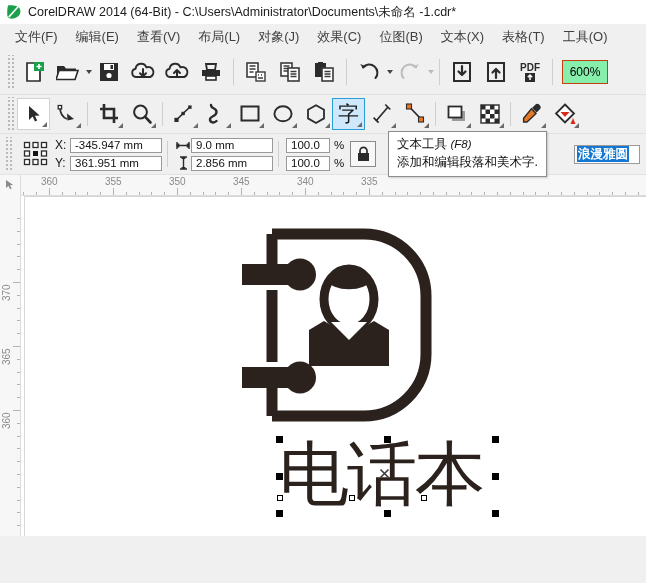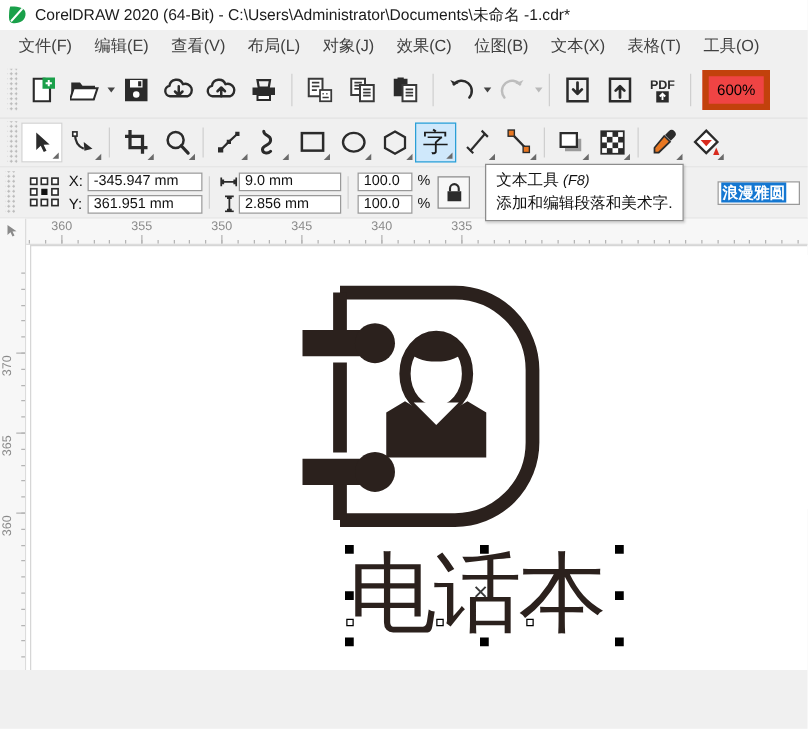--- a/index.html
+++ b/index.html
@@ -25,21 +25,21 @@
   .toolbar{height:44px;background:#f0f0f0;display:flex;align-items:center;padding-left:6px;
     border-bottom:1px solid #e2e2e2;position:relative;}
   .grip{width:8px;height:34px;flex:none;margin-right:3px;
     background-image:radial-gradient(#b9b9b9 1px, transparent 1px);
     background-size:4px 4px;background-position:1px 2px;}
   .tb-btn{width:34px;height:34px;display:flex;align-items:center;justify-content:center;flex:none;cursor:default;}
   .tb-sep{width:1px;height:26px;background:#cfcfcf;margin:0 5px;flex:none;}
   .caret{width:0;height:0;border-left:3.5px solid transparent;border-right:3.5px solid transparent;
     border-top:4px solid #444;margin-left:1px;}
   .caret.dim{border-top-color:#b9b9b9;}
-  .zoombox{width:44px;height:22px;border:5px solid #c2410c;background:#ef4444;display:flex;align-items:center;
+  .zoombox{width:44px;height:22px;border:1px solid #c2410c;background:#86efac;display:flex;align-items:center;
     justify-content:center;font-size:12px;color:#000;margin-left:4px;flex:none;text-align:center;}
 
   
   .toolrow{height:38px;background:#f0f0f0;display:flex;align-items:center;padding-left:6px;
     border-bottom:1px solid #e2e2e2;}
   .tool{width:33px;height:32px;display:flex;align-items:center;justify-content:center;position:relative;flex:none;cursor:default;}
   .tool.sel{background:#cfe8fb;border:1px solid #2a9fd6;box-sizing:border-box;}
   .tool.act{background:#ffffff;border:1px solid #d2d2d2;box-sizing:border-box;}
   .flyout{position:absolute;right:2px;bottom:2px;width:0;height:0;
     border-left:5px solid transparent;border-bottom:5px solid #6a6a6a;}
@@ -108,21 +108,21 @@
 
 <div class="app">
 
   <div class="titlebar">
     <span class="logo">
       <svg width="16" height="16" viewBox="0 0 16 16">
         <path d="M2.2 1.2 C7 1 14 1.4 14.4 6.6 C14.8 12 10 15 4.6 14.6 C2.4 14.4 1.2 13 1.2 10 C1.2 6 1.4 3 2.2 1.2 Z" fill="#1aa04a"></path>
         <path d="M3.2 12.6 L11.6 3.2" stroke="#ffffff" stroke-width="1.6" fill="none" stroke-linecap="round"></path>
       </svg>
     </span>
-    <span class="title-text">CorelDRAW 2020 (64-Bit) - C:\Users\Administrator\Documents\未命名 -1.cdr*</span>
+    <span class="title-text">CorelDRAW 2014 (64-Bit) - C:\Users\Administrator\Documents\未命名 -1.cdr*</span>
   </div>
 
   <div class="menubar">
     <span class="menuitem">文件(F)</span>
     <span class="menuitem">编辑(E)</span>
     <span class="menuitem">查看(V)</span>
     <span class="menuitem">布局(L)</span>
     <span class="menuitem">对象(J)</span>
     <span class="menuitem">效果(C)</span>
     <span class="menuitem">位图(B)</span>

